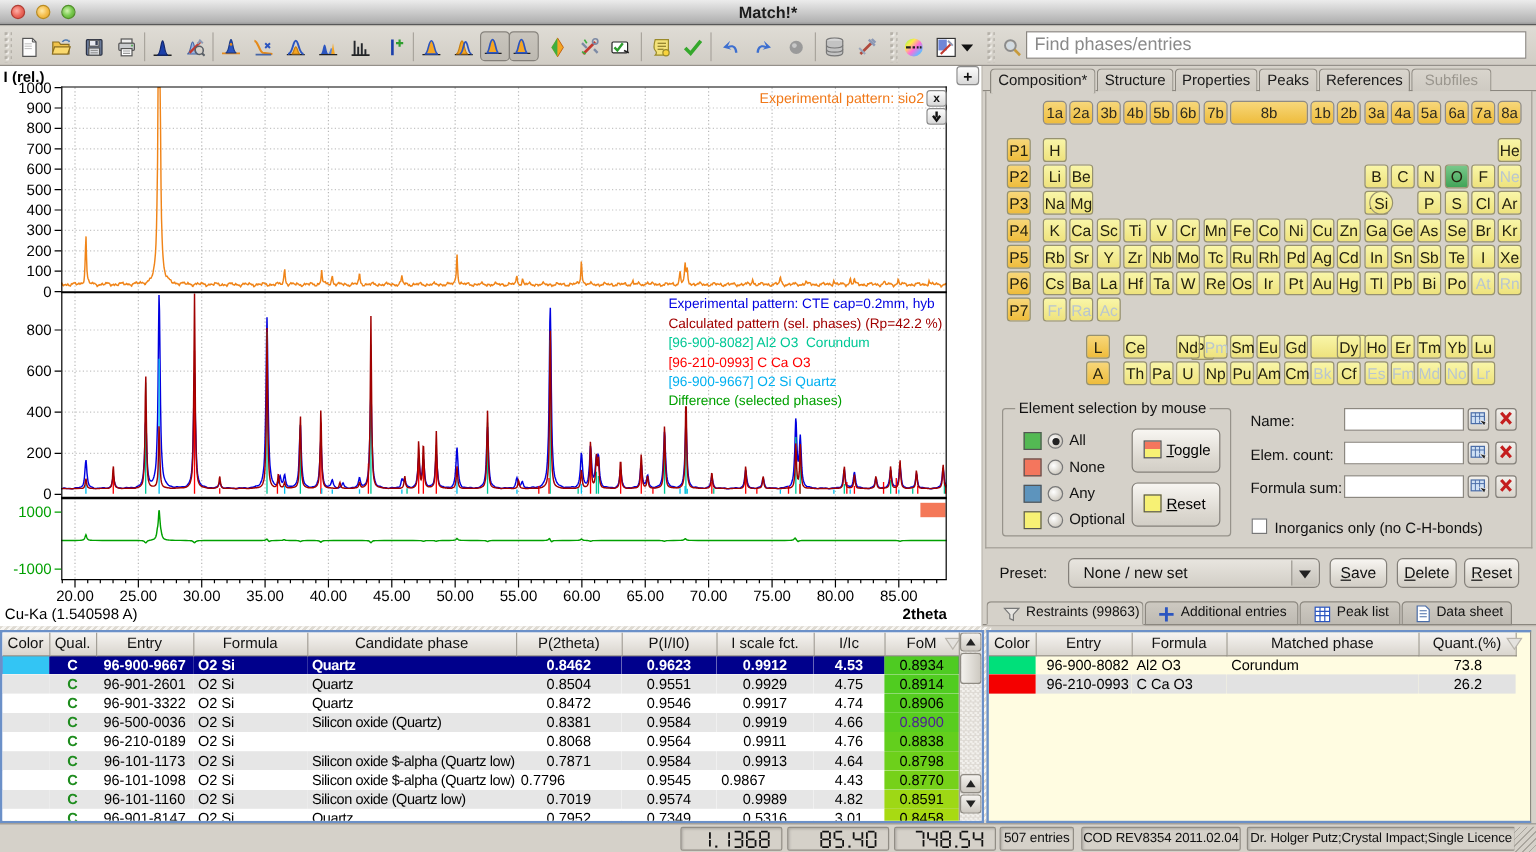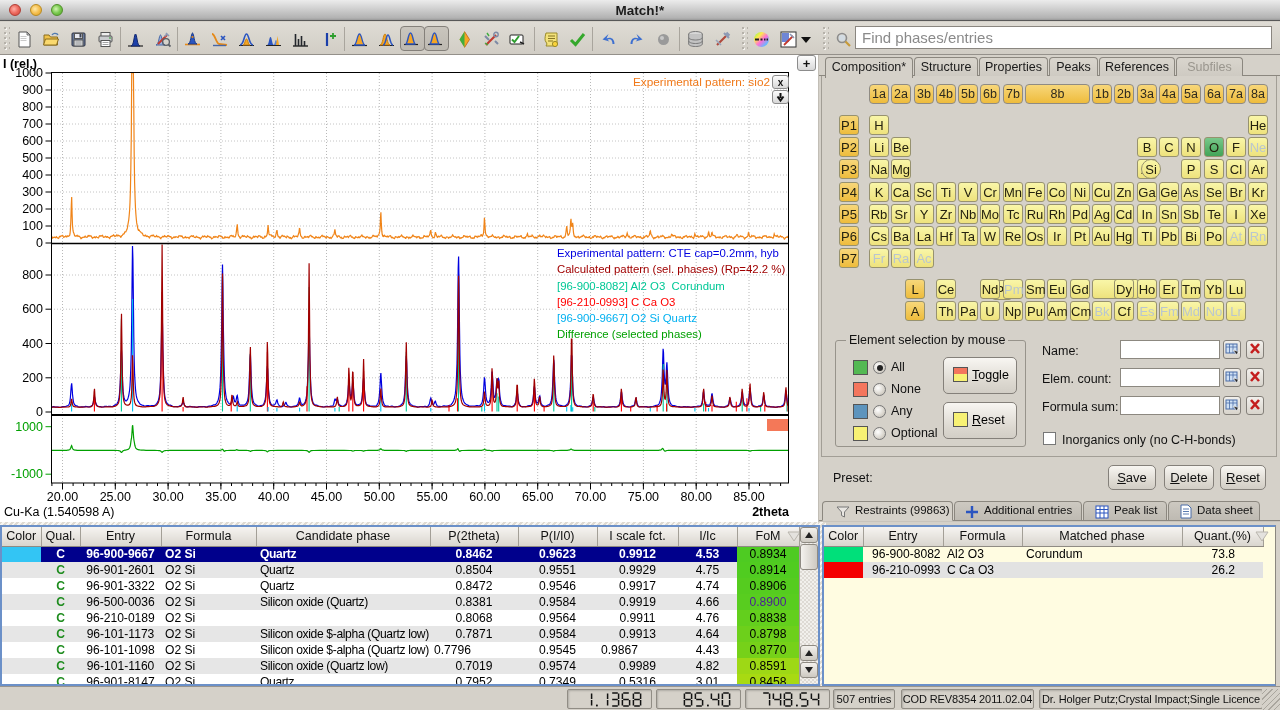--- a/index.html
+++ b/index.html
@@ -489,20 +489,27 @@
           <path d="M2 6 h11 M5.5 3 v9 M9 3 v9" stroke="#4a6da8" stroke-width="0.8"></path>
           <path d="M9 9 l4 5 1-3 2 0 z" fill="#222" stroke="#fff" stroke-width="0.6"></path>
         </svg></div>
 <div class="ibtn" style="left:424px;top:320px;text-align:center;"><svg width="14" height="15">
           <path d="M3 3 L11 12 M11 3 L3 12" stroke="#c41e1e" stroke-width="2.6"></path>
         </svg></div>
 <div class="abs" style="left:221px;top:356px;width:13px;height:13px;background:#fff;border:1px solid #777;"></div>
 <div class="fldlab" style="left:240px;top:357px;">Inorganics only (no C-H-bonds)</div>
 </div>
 <div class="fldlab" style="left:14px;top:416px;">Preset:</div>
+<div class="btn" style="left:71px;top:410px;width:210px;height:25px;text-align:left;background:linear-gradient(#e8e5df,#d2cec6);">
+      <span style="position:absolute;left:12px;top:4px;font-size:13px;">None / new set</span>
+      <span style="position:absolute;right:1px;top:1px;width:22px;height:21px;border-left:1px solid #9a968e;background:linear-gradient(#e2dfd9,#c6c2ba);"></span>
+      <svg style="position:absolute;right:5px;top:8px;" width="13" height="9">
+        <path d="M1.5 1.5 h10 l-5 6.5 z" fill="#222"></path>
+      </svg>
+    </div>
 <div class="btn" style="left:289px;top:410px;width:48px;height:25px;line-height:24px;font-size:13px;"><u>S</u>ave</div>
 <div class="btn" style="left:345px;top:410px;width:50px;height:25px;line-height:24px;font-size:13px;"><u>D</u>elete</div>
 <div class="btn" style="left:401px;top:410px;width:46px;height:25px;line-height:24px;font-size:13px;"><u>R</u>eset</div>
 <div class="abs" style="left:0px;top:465px;width:461px;height:2px;background:#c8c4bc;border-top:1px solid #8b877f;"></div>
 <div class="btab" style="left:3px;width:131px;background:#d5d1c9;border-bottom:1px solid #d5d1c9;z-index:2;">
       <svg style="position:absolute;left:13px;top:3px;" width="14" height="14">
         <path d="M1 2 h12 l-4.5 5 v5 l-3 -1.5 v-3.5 z" fill="#e8e6e2" stroke="#777"></path>
       </svg>
       <span style="position:absolute;left:32px;top:2px;">Restraints (99863)</span>
     </div>

